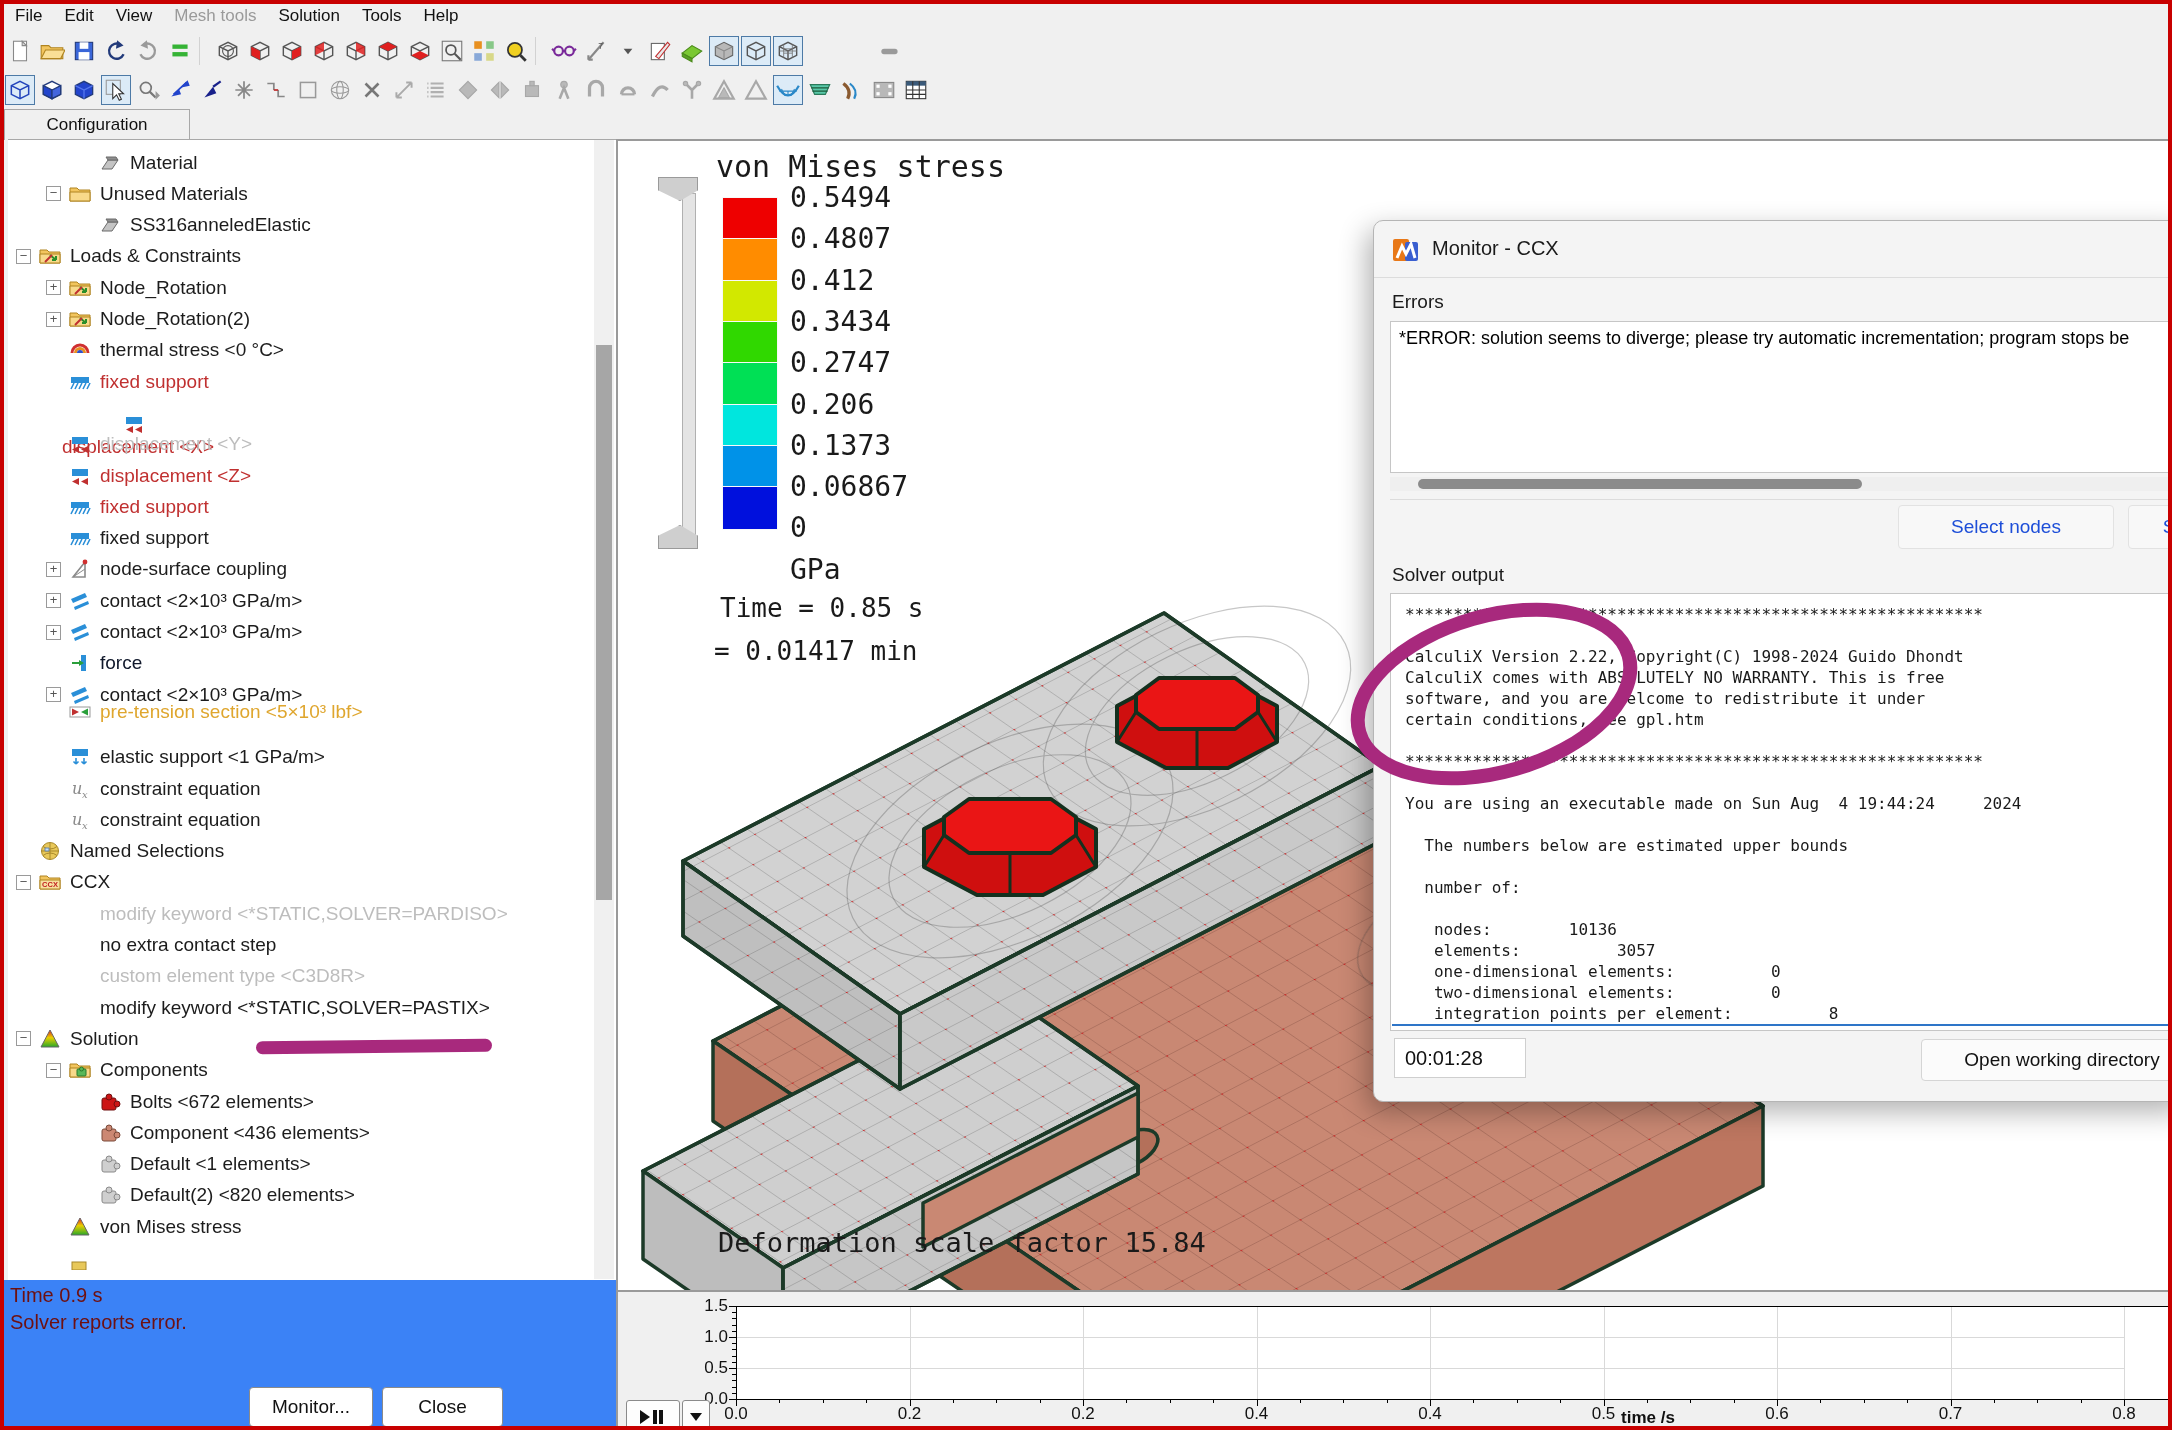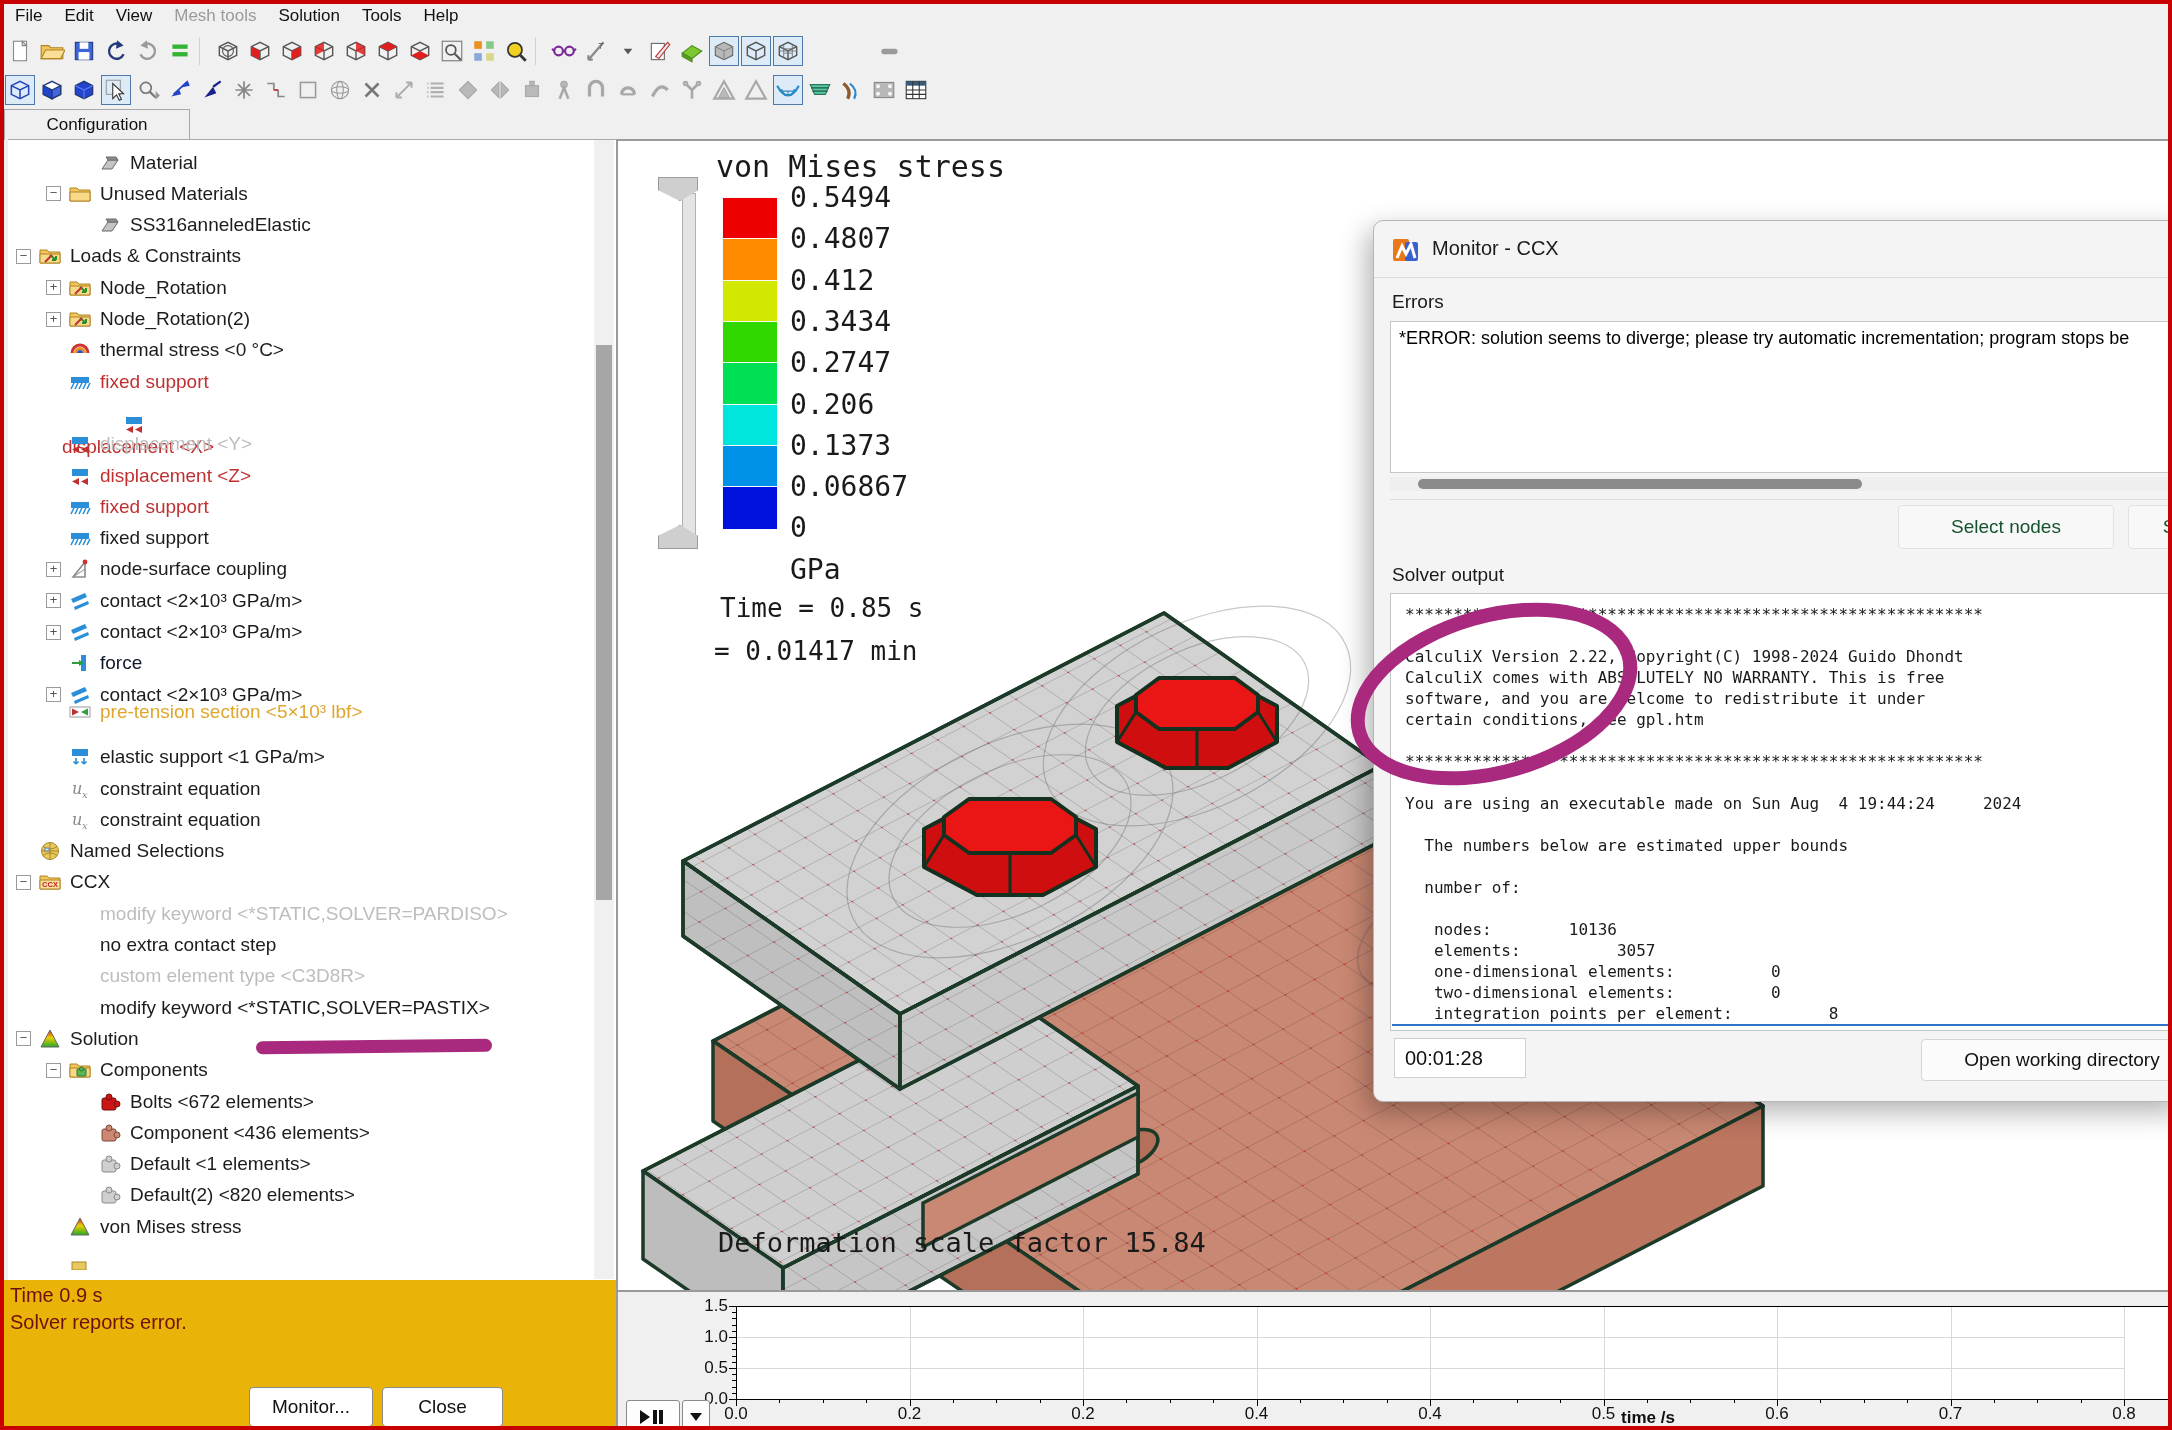--- a/index.html
+++ b/index.html
@@ -25,21 +25,21 @@
   .trow{position:absolute;left:0;height:31px;display:flex;align-items:center;white-space:nowrap;}
   .exp{width:15px;height:15px;box-sizing:border-box;border:1px solid #9a9a9a;background:#fff;color:#555;
        font-size:13px;line-height:12px;text-align:center;margin-right:7px;flex:0 0 auto;}
   .exp.none{border:none;background:transparent;}
   .ticon{width:24px;height:24px;margin-right:8px;flex:0 0 auto;}
   .ticon svg{width:24px;height:24px;}
   .tlabel{font-size:19px;}
   #treescroll{left:590px;top:136px;width:20px;height:1139px;background:#f0f0f0;}
   #treethumb{left:2px;top:205px;width:16px;height:555px;background:#a6a6a6;}
   
-  #statuspanel{left:0;top:1276px;width:612px;height:150px;background:#eab308;color:#6e1010;font-size:20px;}
+  #statuspanel{left:0;top:1276px;width:612px;height:150px;background:#3b82f6;color:#6e1010;font-size:20px;}
   #statuspanel .sline{margin:4px 0 0 6px;}
   .sbtn{position:absolute;height:38px;background:#ffffff;border:1px solid #8a8a8a;border-radius:4px;
         font-size:19px;color:#111;display:flex;align-items:center;justify-content:center;}
   
   #viewport{left:612px;top:135px;width:1560px;height:1151px;background:#ffffff;border-left:2px solid #9a9a9a;
             border-top:2px solid #9a9a9a;box-sizing:border-box;overflow:hidden;}
   .vtxt{position:absolute;font-family:"DejaVu Sans Mono",monospace;color:#1a1a1a;white-space:pre;}
   .legblock{position:absolute;left:104px;width:54px;height:42px;}
   .leglab{position:absolute;left:172px;font-family:"DejaVu Sans Mono",monospace;font-size:28px;color:#1a1a1a;}
   #legtrack{left:64px;top:52px;width:12px;height:346px;background:#e4e4e4;border:1px solid #b0b0b0;}
@@ -64,21 +64,21 @@
           border-radius:10px 0 0 10px;box-shadow:-6px 10px 28px rgba(0,0,0,.30);}
   #dlg-titlebar{position:absolute;left:0;top:0;width:100%;height:56px;border-bottom:1px solid #dcdcdc;}
   #dlg-title{position:absolute;left:58px;top:16px;font-size:20px;color:#1a1a1a;}
   .dlabel{position:absolute;left:18px;font-size:19px;color:#1a1a1a;}
   #errorbox{position:absolute;left:16px;top:100px;width:790px;height:152px;background:#ffffff;border:1px solid #c6c6c6;
             font-size:18px;color:#000;padding:6px 8px;box-sizing:border-box;white-space:nowrap;overflow:hidden;}
   #errscrolltrack{position:absolute;left:16px;top:256px;width:790px;height:14px;background:#efefef;}
   #errscrollthumb{position:absolute;left:28px;top:2px;width:444px;height:10px;border-radius:5px;background:#8b8b8b;}
   #errgroupline{position:absolute;left:16px;top:278px;width:790px;height:1px;background:#dcdcdc;}
   .dbtn{position:absolute;top:284px;height:42px;background:#f8f8f8;border:1px solid #e2e2e2;border-radius:4px;
-        font-size:19px;color:#14532d;display:flex;align-items:center;justify-content:center;}
+        font-size:19px;color:#1d4ed8;display:flex;align-items:center;justify-content:center;}
   #solverbox{position:absolute;left:16px;top:372px;width:790px;height:438px;background:#ffffff;border:1px solid #c6c6c6;
              box-sizing:border-box;overflow:hidden;}
   #solverbox pre{margin:10px 0 0 14px;font-family:"DejaVu Sans Mono",monospace;font-size:16px;line-height:21px;color:#1a1a1a;}
   #solverline{position:absolute;left:1px;top:430px;width:788px;height:2px;background:#2e75c8;}
   #timerbox{position:absolute;left:20px;top:817px;width:132px;height:40px;background:#ffffff;border:1px solid #cfcfcf;
             font-size:20px;color:#111;display:flex;align-items:center;padding-left:10px;box-sizing:border-box;}
   #opendirbtn{position:absolute;left:547px;top:818px;width:280px;height:40px;background:#fbfbfb;border:1px solid #d5d5d5;
               border-radius:4px;font-size:19px;color:#111;display:flex;align-items:center;justify-content:center;}
   
   .anno{pointer-events:none;}

